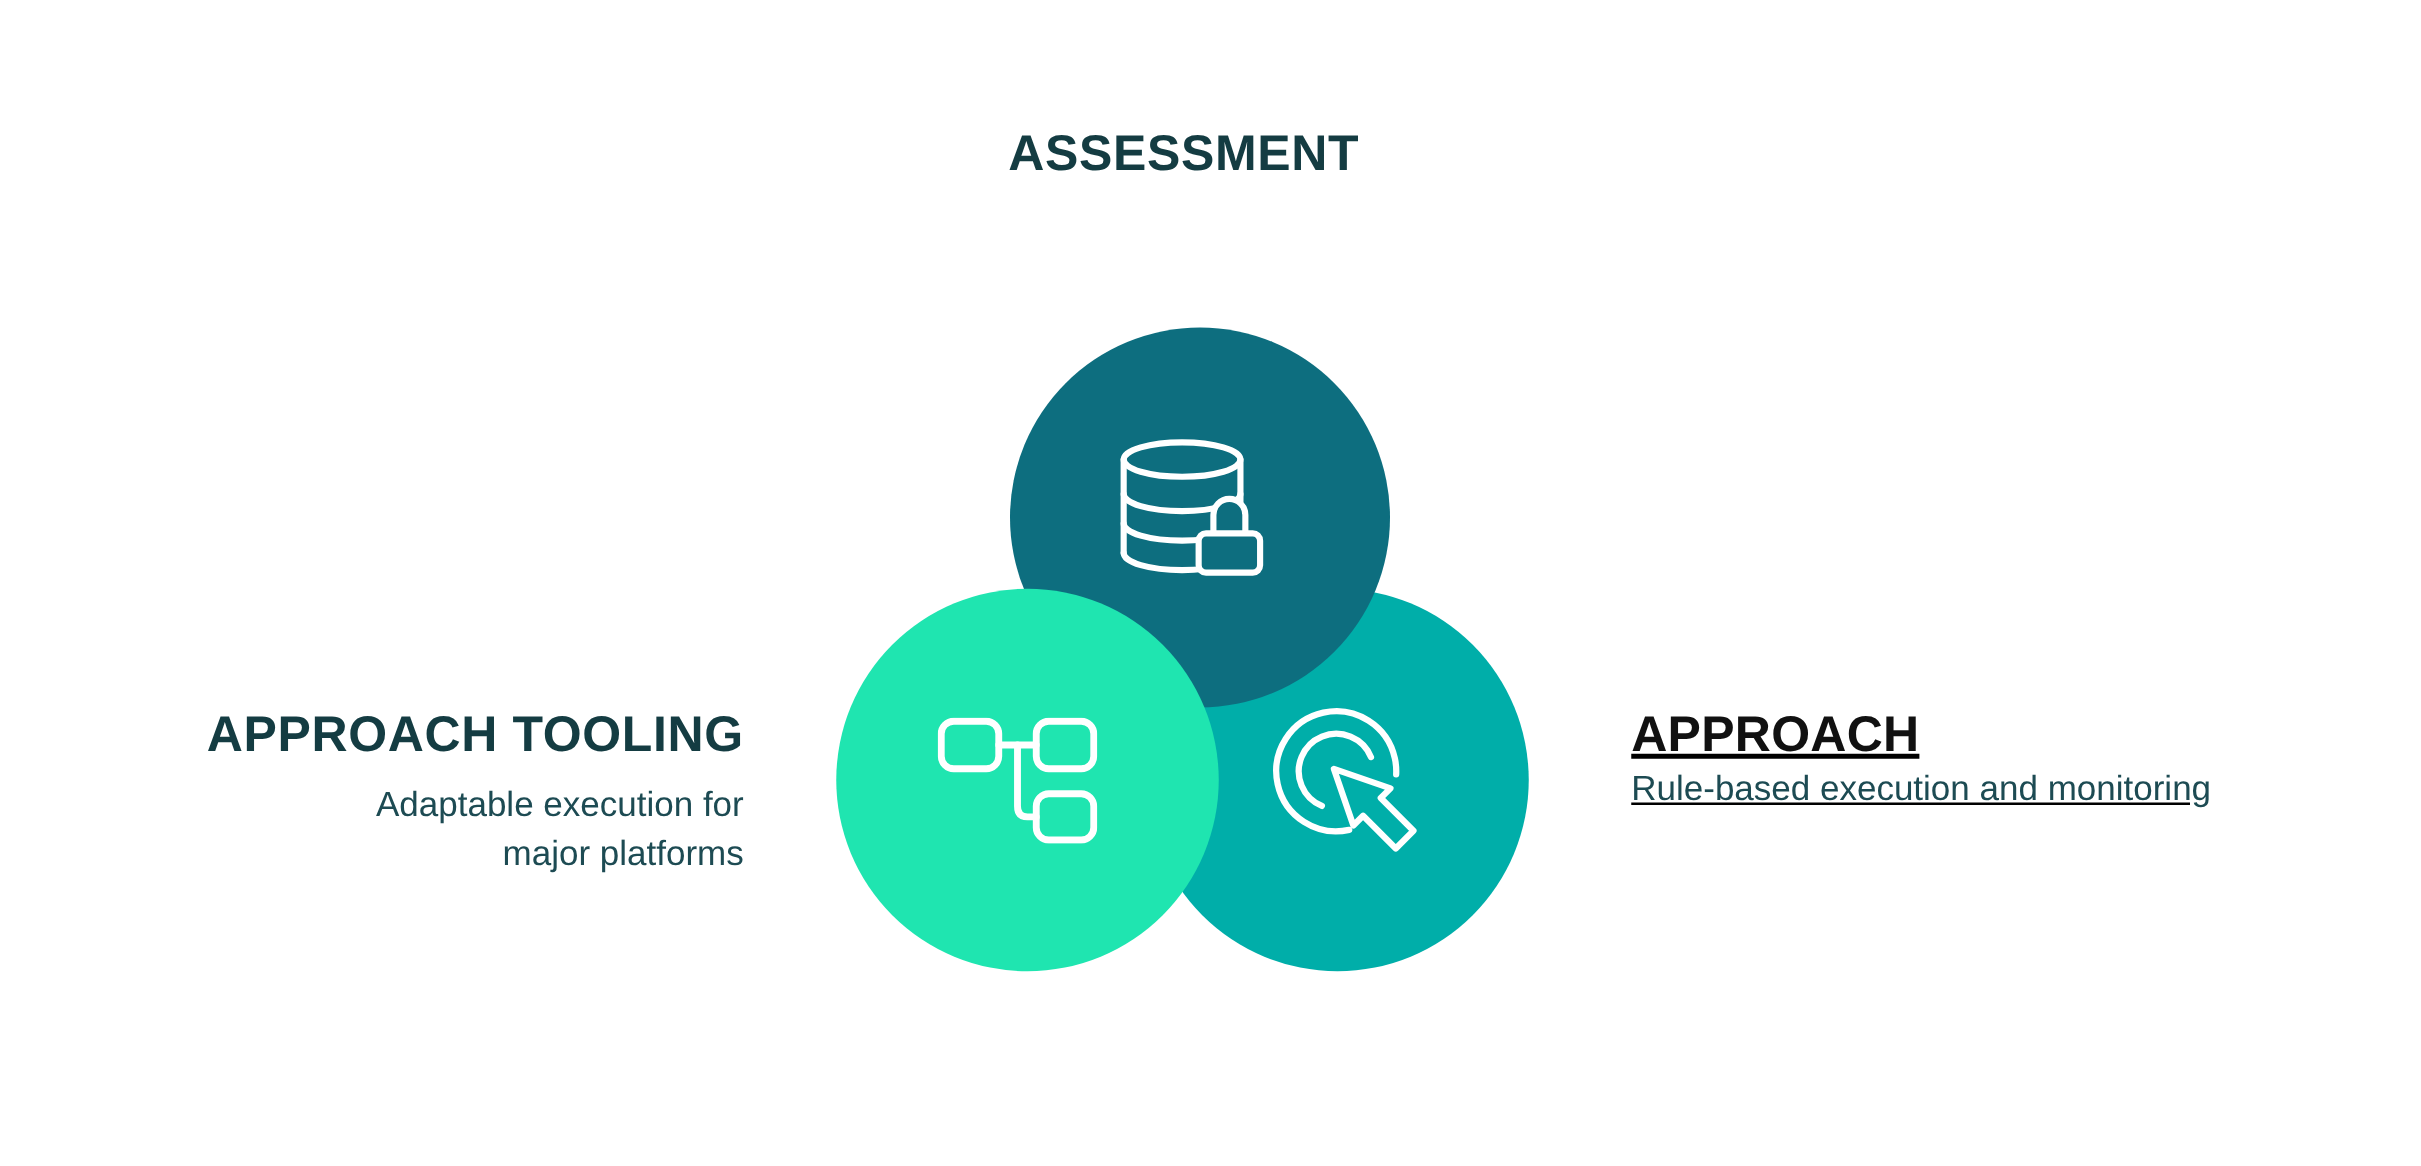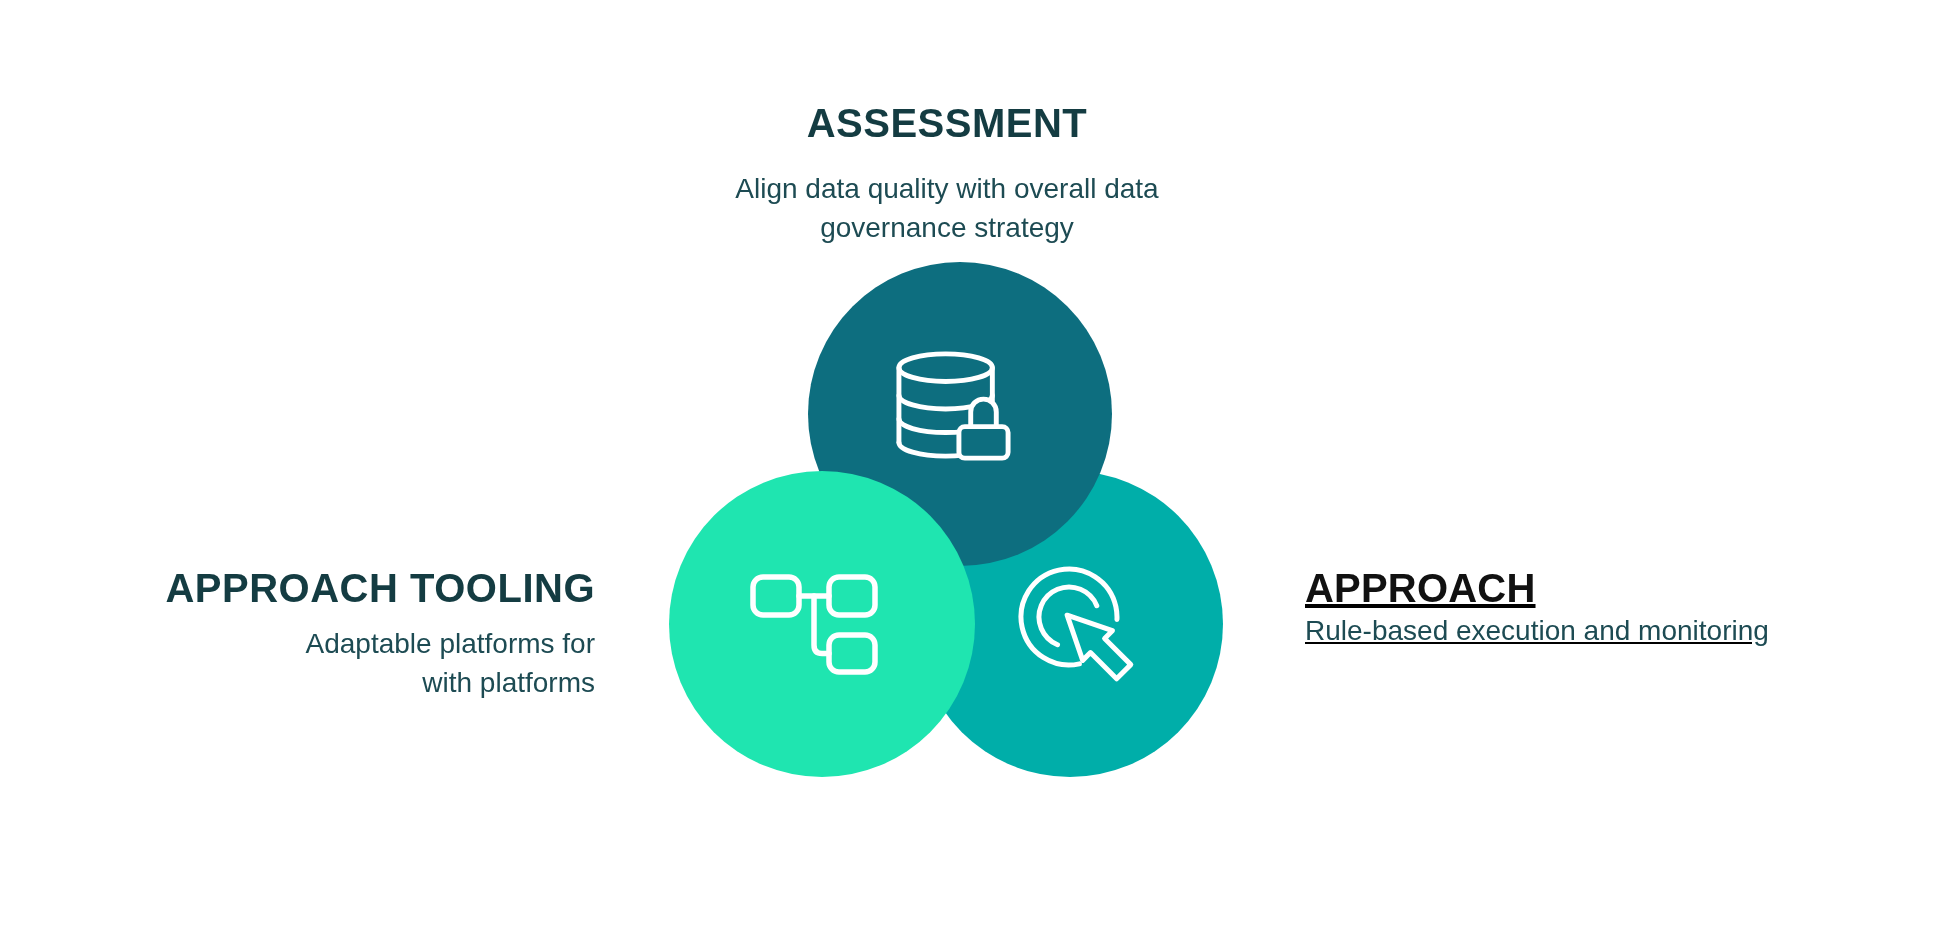--- a/index.html
+++ b/index.html
@@ -80,31 +80,27 @@
   <div class="circle circle-right">
     <svg width="132" height="132" viewBox="0 0 132 132" aria-hidden="true">
       <circle class="st" cx="57" cy="57" r="48" stroke-dasharray="238.8 62.8" transform="rotate(77.5 57 57)"></circle>
       <circle class="st" cx="57" cy="57" r="30" stroke-dasharray="117.8 70.7" transform="rotate(112.5 57 57)"></circle>
       <path class="fill-right" transform="translate(82 82) rotate(-45)" d="M0,-38 L21,5 L10,5 L10,42 L-10,42 L-10,5 L-21,5 Z"></path>
     </svg>
   </div>
 
   <div class="label block-assessment">
     <div class="title">ASSESSMENT</div>
-    <div class="sub">
-      <div>Align data quality with overall data</div>
-      <div>governance strategy</div>
-    </div>
   </div>
 
   <div class="label block-reusable">
     <div class="title">APPROACH TOOLING</div>
     <div class="sub">
-      <div>Adaptable platforms for</div>
-      <div>with platforms</div>
+      <div>Adaptable execution for</div>
+      <div>major platforms</div>
     </div>
   </div>
 
   <div class="label block-approach">
     <div class="title">APPROACH</div>
     <div class="sub">
       <div>Rule-based execution and monitoring</div>
     </div>
   </div>
 

